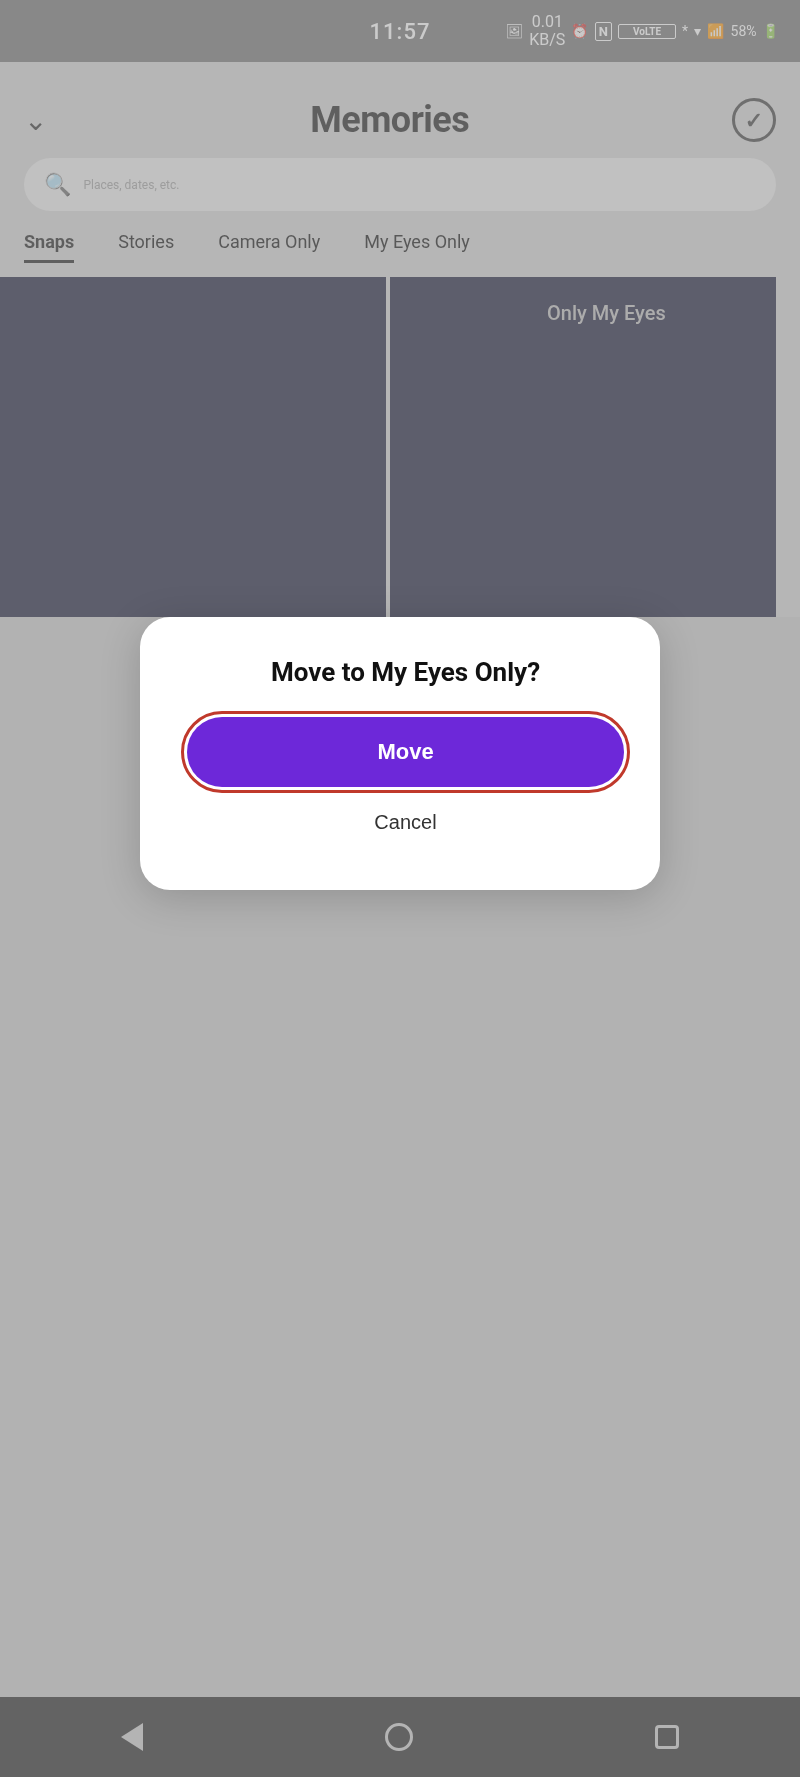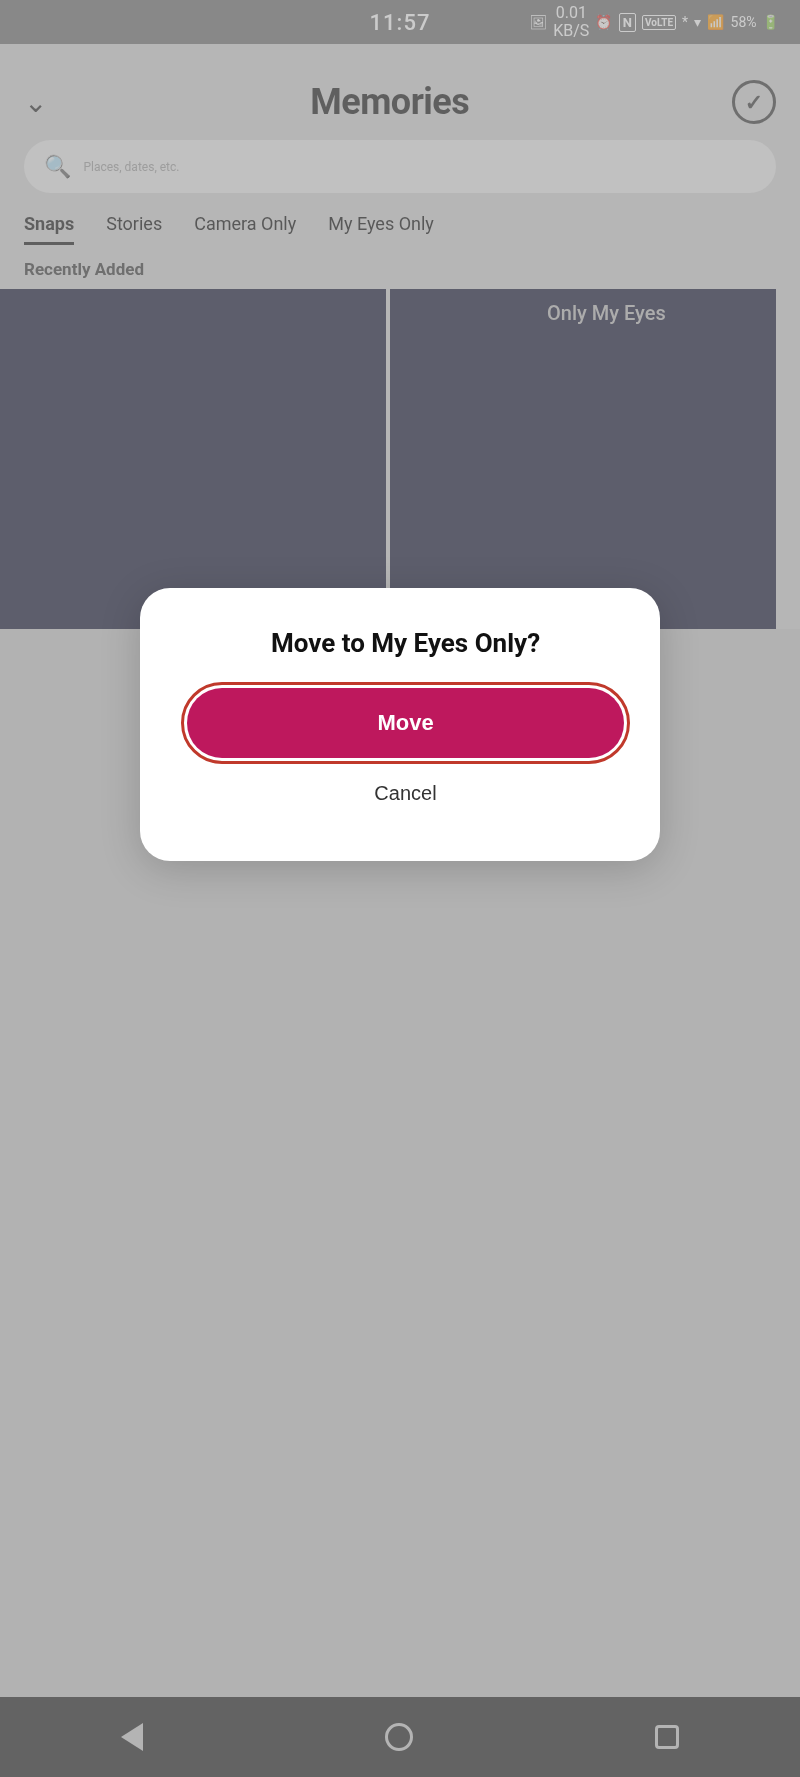--- a/index.html
+++ b/index.html
@@ -9,21 +9,21 @@
       height: 1777px;
       background: #c8c8c8;
       font-family: -apple-system, BlinkMacSystemFont, 'Segoe UI', Roboto, sans-serif;
       position: relative;
       overflow: hidden;
     }
 
     
     .status-bar {
       width: 100%;
-      height: 44px;
+      height: 62px;
       background: #6b6b6b;
       display: flex;
       align-items: center;
       justify-content: center;
       padding: 0 20px;
       position: relative;
     }
 
     .status-time {
       position: absolute;
@@ -108,21 +108,21 @@
     }
 
     .search-placeholder {
       color: #999;
       font-size: 12px;
     }
 
     
     .tabs {
       display: flex;
-      gap: 0;
+      gap: 12px;
       margin-bottom: 14px;
     }
 
     .tab {
       font-size: 18px;
       color: #000000;
       font-weight: 400;
       padding: 0 0 8px 0;
       margin-right: 32px;
       cursor: pointer;
@@ -163,21 +163,21 @@
       left: 0;
       width: 100%;
       height: 100%;
       background: rgba(160, 160, 160, 0.55);
       z-index: 10;
     }
 
     
     .dialog {
       position: absolute;
-      top: 588px;
+      top: 617px;
       left: 50%;
       transform: translateX(-50%);
       width: 520px;
       background: white;
       border-radius: 30px;
       padding: 40px 36px 36px 47px;
       z-index: 20;
       display: flex;
       flex-direction: column;
       align-items: center;
@@ -188,21 +188,21 @@
     .dialog-title {
       font-size: 26px;
       font-weight: 700;
       color: #111;
       text-align: center;
       margin-bottom: 30px;
     }
 
     .dialog-move-btn {
       width: 100%;
-      background: #be185d;
+      background: #6d28d9;
       border: none;
       border-radius: 50px;
       padding: 22px 0;
       font-size: 22px;
       font-weight: 700;
       color: white;
       cursor: pointer;
       margin-bottom: 4px;
       outline: 3px solid #c0392b;
       outline-offset: 3px;
@@ -278,21 +278,21 @@
 </head>
 <body>
 
 <div class="status-bar">
   <span class="status-time">11:57</span>
   <div class="status-icons">
     <span>🖼</span>
     <span style="font-size:16px;line-height:1.1;text-align:center;">0.01<br>KB/S</span>
     <span>⏰</span>
     <span style="font-size:13px;font-weight:700;border:1.5px solid white;padding:1px 3px;border-radius:2px;">N</span>
-    <span style="font-size:10px;font-weight:700;border:1.5px solid white;padding:1px 2px;border-radius:2px;">VoLTE</span>
+    <span style="font-size:10px;font-weight:700;border:1.5px solid white;padding:1px 14px;border-radius:2px;">VoLTE</span>
     <span>*</span>
     <span>▾</span>
     <span>📶</span>
     <span>58%</span>
     <span>🔋</span>
   </div>
 </div>
 
 <div class="main-content">
 
@@ -307,21 +307,20 @@
     <span class="search-placeholder">Places, dates, etc.</span>
   </div>
 
   <div class="tabs">
     <span class="tab active">Snaps</span>
     <span class="tab">Stories</span>
     <span class="tab">Camera Only</span>
     <span class="tab">My Eyes Only</span>
   </div>
 
-  <div class="section-label">Recently Added</div>
 
   <div class="image-grid">
     <div class="img-thumb"></div>
     <div class="img-thumb"></div>
   </div>
 
 </div>
 
 <div class="only-my-eyes">Only My Eyes</div>
 

